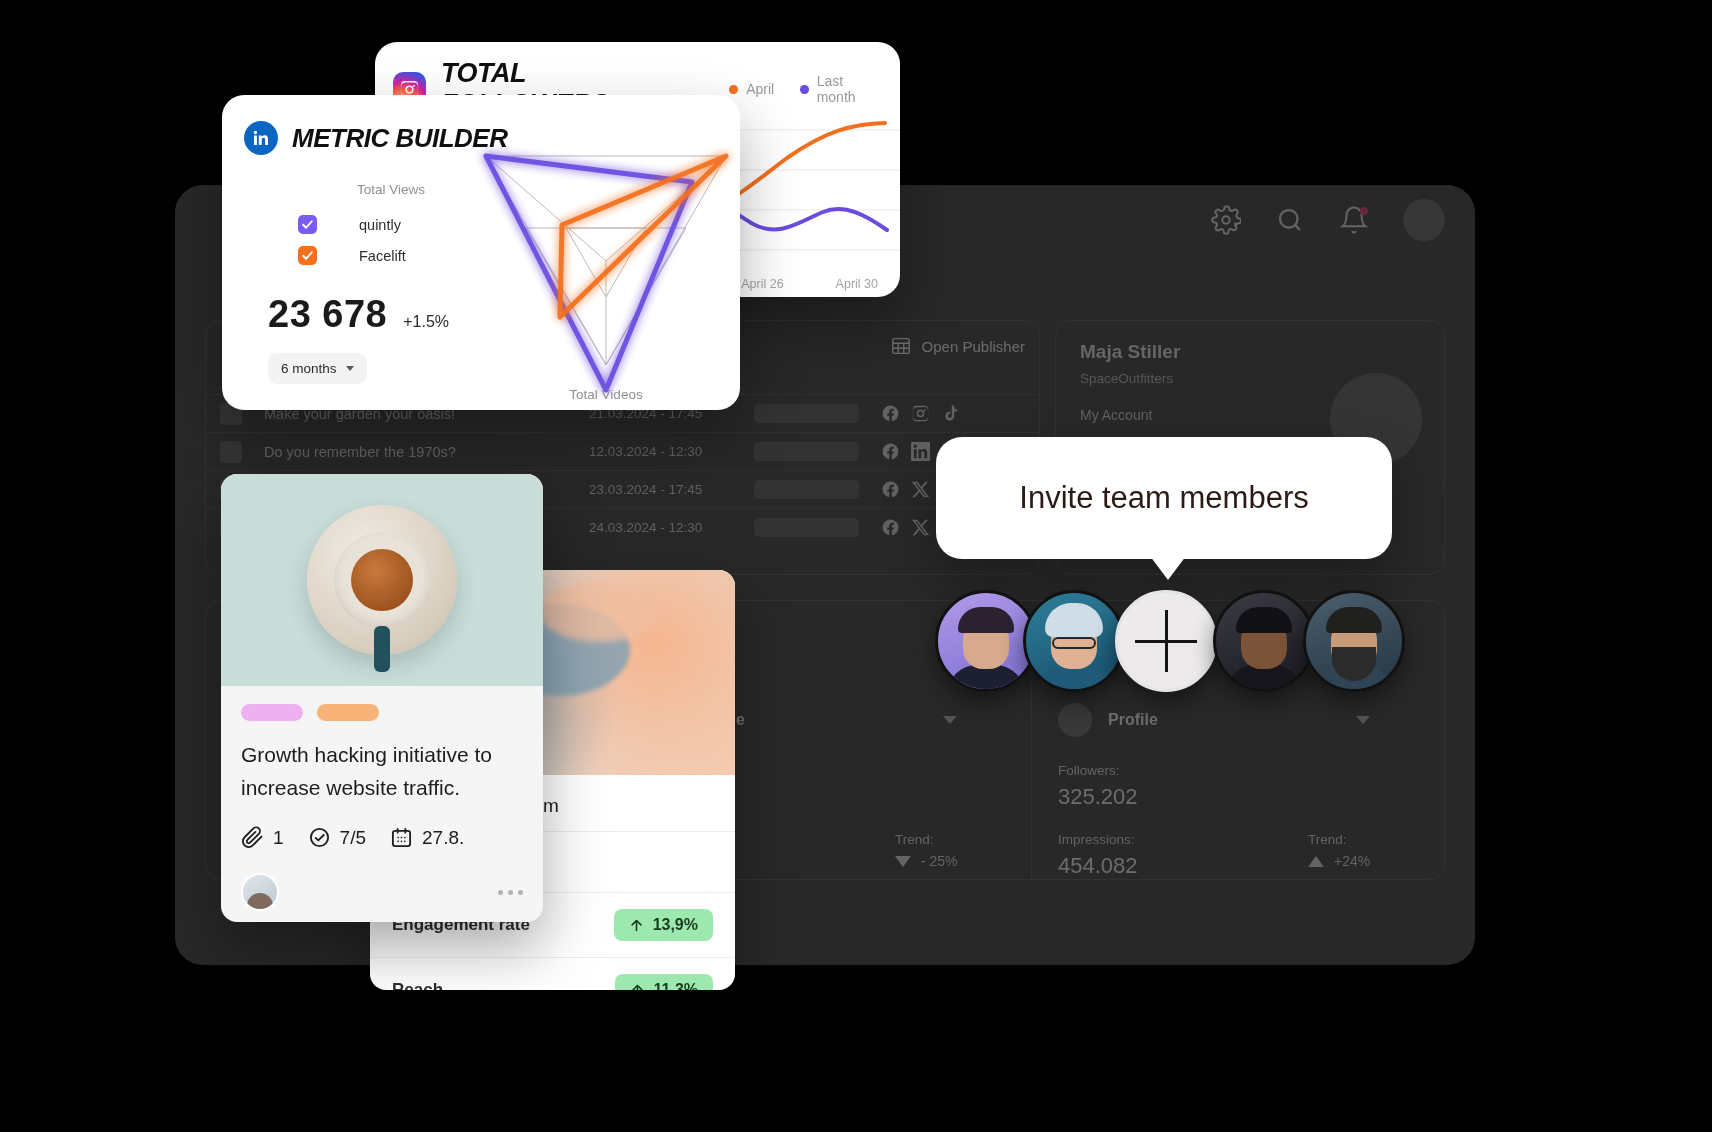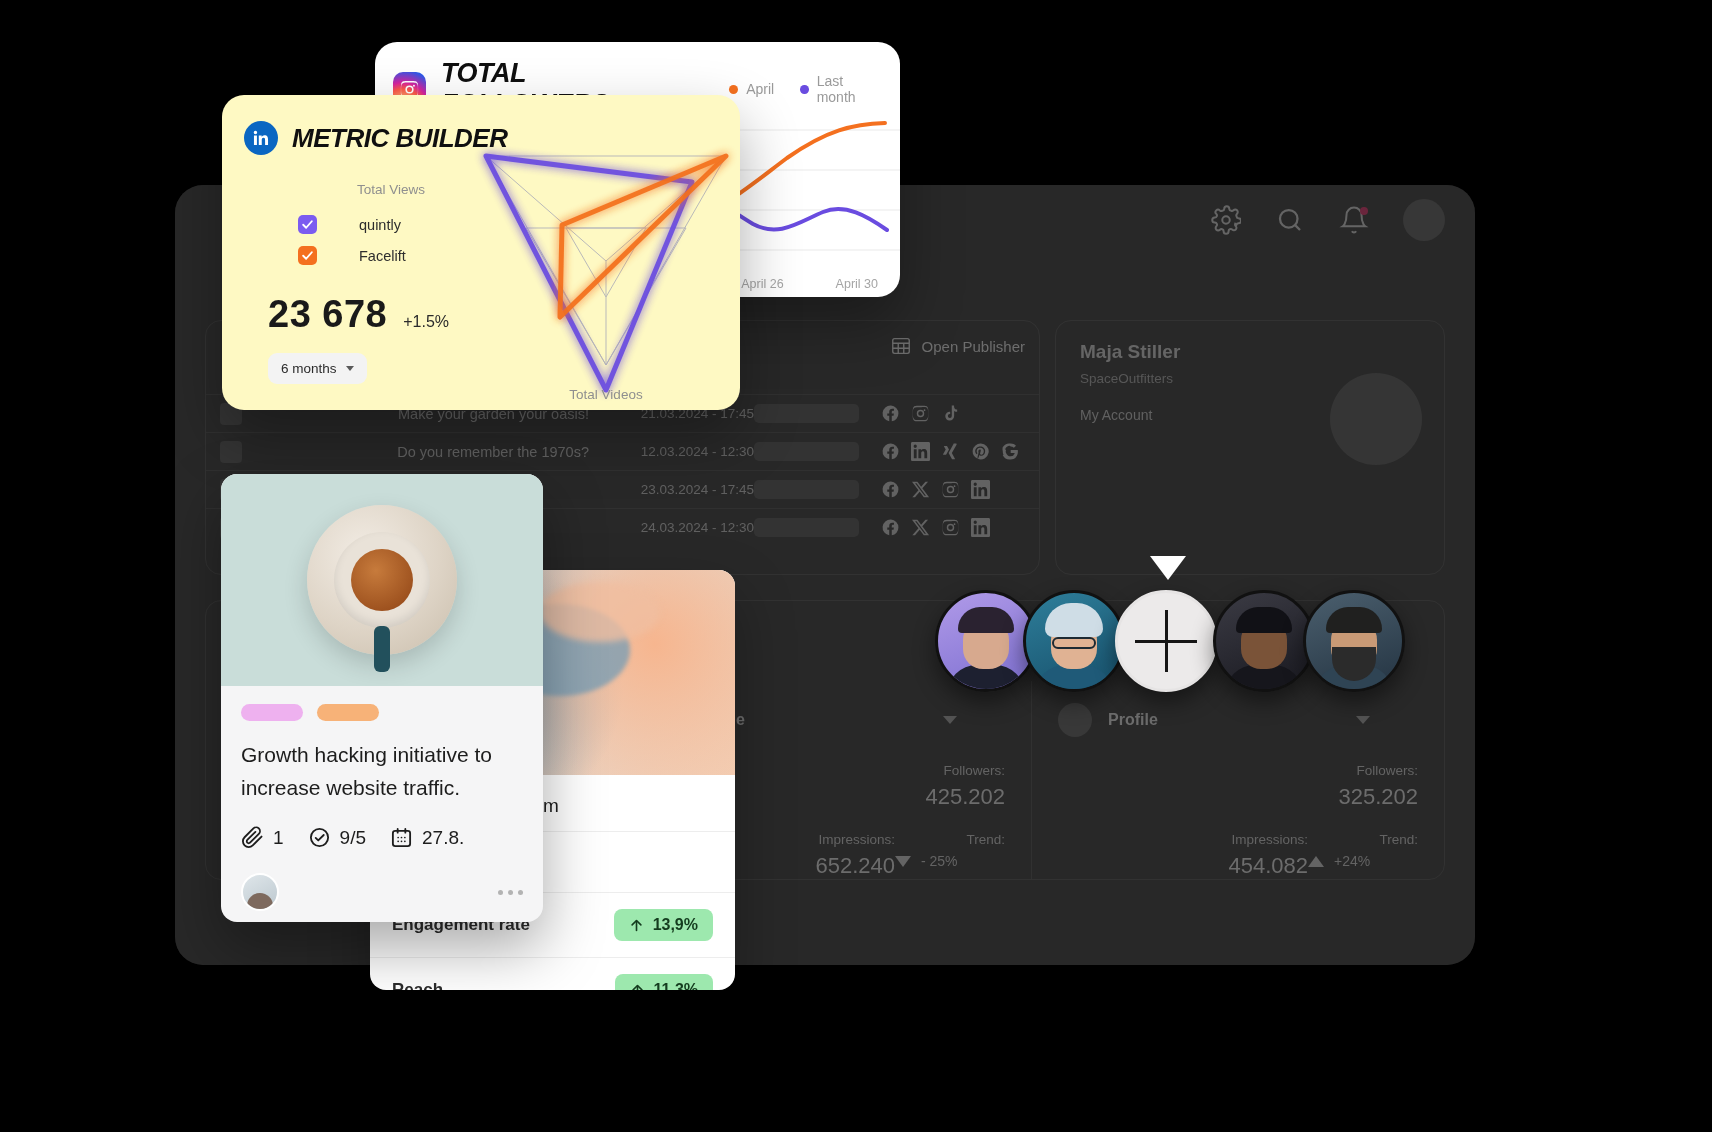--- a/index.html
+++ b/index.html
@@ -35,21 +35,20 @@
   .avatar-top {
     width: 42px; height: 42px; border-radius: 50%;
     background: #4f4f4f;
   }
 
   
   .panel {
     position: absolute;
     border: 1px solid rgba(255,255,255,.075);
     border-radius: 16px;
-    text-align: right;
   }
   .pub-panel { left: 30px; top: 135px; width: 835px; height: 255px; }
   .pub-head {
     position: absolute; right: 14px; top: 14px;
     display: flex; align-items: center; gap: 10px;
     color: #9d9d9d; font-size: 15px;
   }
   .pub-head svg { width: 22px; height: 22px; }
   .pub-rows { position: absolute; left: 0; top: 73px; right: 0; }
   .prow {
@@ -149,21 +148,21 @@
   .tf-xaxis {
     position: absolute; bottom: 6px; left: 0; right: 0;
     display: flex; justify-content: flex-end; gap: 52px; padding-right: 22px;
   }
   .tf-xaxis span { color: #a5a5a5; font-size: 12.5px; }
 
   
   .mb-card {
     position: absolute; left: 222px; top: 95px;
     width: 518px; height: 315px;
-    background: #fef9c3; border-radius: 22px;
+    background: #ffffff; border-radius: 22px;
     box-shadow: 0 26px 60px rgba(0,0,0,.32);
     overflow: hidden;
   }
   .mb-head { display: flex; align-items: center; padding: 26px 0 0 22px; }
   .li-badge {
     width: 34px; height: 34px; border-radius: 50%;
     background: #0a66c2; display: flex; align-items: center; justify-content: center;
   }
   .li-badge svg { width: 20px; height: 20px; fill: #fff; }
   .mb-title {
@@ -727,21 +726,21 @@
           <svg viewBox="0 0 24 24" fill="none" stroke="#1d1d1d" stroke-width="1.9" stroke-linecap="round" stroke-linejoin="round">
             <path d="M21.44 11.05l-9.2 9.19a6 6 0 0 1-8.49-8.49l9.2-9.19a4 4 0 0 1 5.66 5.66l-9.2 9.19a2 2 0 0 1-2.83-2.83l8.49-8.48"></path>
           </svg>
           <span>1</span>
         </span>
         <span class="tm">
           <svg viewBox="0 0 24 24" fill="none" stroke="#1d1d1d" stroke-width="1.9" stroke-linecap="round" stroke-linejoin="round">
             <circle cx="12" cy="12" r="9"></circle>
               <path d="M8 12.4l2.7 2.7L16.4 9.4"></path>
           </svg>
-          <span>9/5</span>
+          <span>7/5</span>
         </span>
         <span class="tm">
           <svg viewBox="0 0 24 24" fill="none" stroke="#1d1d1d" stroke-width="1.9" stroke-linecap="round" stroke-linejoin="round">
             <rect x="3" y="5" width="18" height="16" rx="2.5"></rect>
             <path d="M8 3v4M16 3v4"></path>
             <circle cx="8.5" cy="12" r="0.9" fill="#1d1d1d" stroke="none"></circle>
             <circle cx="12" cy="12" r="0.9" fill="#1d1d1d" stroke="none"></circle>
             <circle cx="15.5" cy="12" r="0.9" fill="#1d1d1d" stroke="none"></circle>
             <circle cx="8.5" cy="16" r="0.9" fill="#1d1d1d" stroke="none"></circle>
             <circle cx="12" cy="16" r="0.9" fill="#1d1d1d" stroke="none"></circle>
@@ -754,20 +753,23 @@
     <div class="task-foot">
       <span class="tiny-avatar"></span>
       <span class="dots">
         <i></i>
           <i></i>
           <i></i>
       </span>
     </div>
   </div>
 
+  <div class="invite">
+    <span>Invite team members</span>
+  </div>
   <div class="invite-tail"></div>
 
   <div class="avatars">
     <div class="av a1">
       <span class="face f-body" style="background:#1d2030"></span>
       <span class="face f-head" style="background:#d7a98e"></span>
       <span class="face hat" style="background:#2a2230"></span>
     </div>
     <div class="av a2">
       <span class="face f-body" style="background:#1f5a78"></span>

